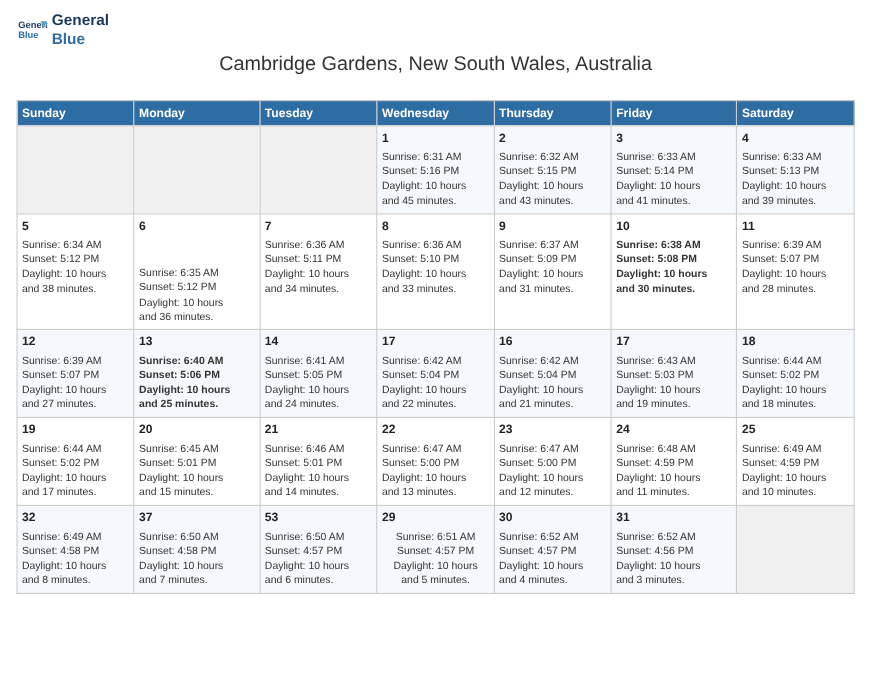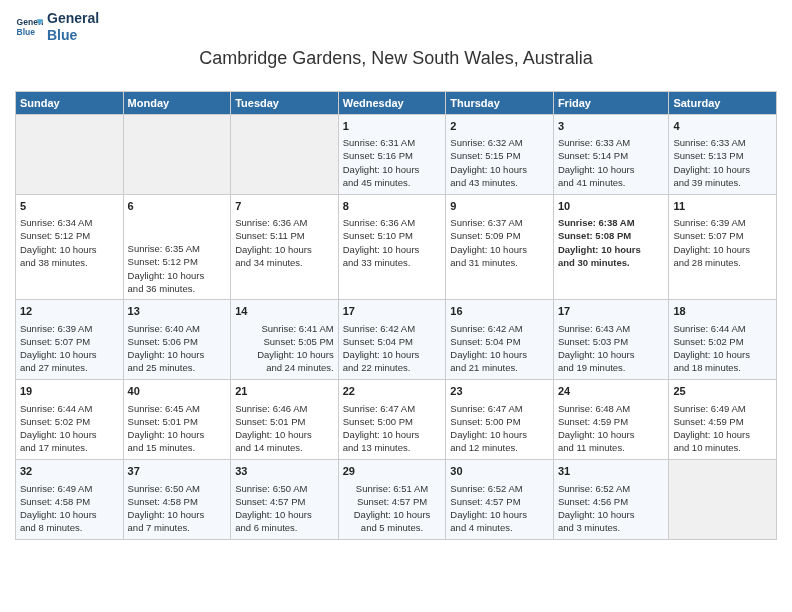--- a/index.html
+++ b/index.html
@@ -205,28 +205,28 @@
       <tr>
         <td>
           <span class="day-number">12</span>
           <div class="day-info" style="white-space: pre-line;">Sunrise: 6:39 AM
 Sunset: 5:07 PM
 Daylight: 10 hours
 and 27 minutes.</div>
         </td>
         <td>
           <span class="day-number">13</span>
-          <div class="day-info" style="white-space: pre-line;">Sunrise: 6:40 AM
+          <div class="day-info" style="white-space: pre-line; font-weight: bold;">Sunrise: 6:40 AM
 Sunset: 5:06 PM
 Daylight: 10 hours
 and 25 minutes.</div>
         </td>
         <td>
           <span class="day-number">14</span>
-          <div class="day-info" style="white-space: pre-line; text-align: right;">Sunrise: 6:41 AM
+          <div class="day-info" style="white-space: pre-line;">Sunrise: 6:41 AM
 Sunset: 5:05 PM
 Daylight: 10 hours
 and 24 minutes.</div>
         </td>
         <td>
           <span class="day-number">17</span>
           <div class="day-info" style="white-space: pre-line;">Sunrise: 6:42 AM
 Sunset: 5:04 PM
 Daylight: 10 hours
 and 22 minutes.</div>
@@ -255,21 +255,21 @@
       </tr>
       <tr>
         <td>
           <span class="day-number">19</span>
           <div class="day-info" style="white-space: pre-line;">Sunrise: 6:44 AM
 Sunset: 5:02 PM
 Daylight: 10 hours
 and 17 minutes.</div>
         </td>
         <td>
-          <span class="day-number">40</span>
+          <span class="day-number">20</span>
           <div class="day-info" style="white-space: pre-line;">Sunrise: 6:45 AM
 Sunset: 5:01 PM
 Daylight: 10 hours
 and 15 minutes.</div>
         </td>
         <td>
           <span class="day-number">21</span>
           <div class="day-info" style="white-space: pre-line;">Sunrise: 6:46 AM
 Sunset: 5:01 PM
 Daylight: 10 hours
@@ -313,21 +313,21 @@
 and 8 minutes.</div>
         </td>
         <td>
           <span class="day-number">37</span>
           <div class="day-info" style="white-space: pre-line;">Sunrise: 6:50 AM
 Sunset: 4:58 PM
 Daylight: 10 hours
 and 7 minutes.</div>
         </td>
         <td>
-          <span class="day-number">33</span>
+          <span class="day-number">53</span>
           <div class="day-info" style="white-space: pre-line;">Sunrise: 6:50 AM
 Sunset: 4:57 PM
 Daylight: 10 hours
 and 6 minutes.</div>
         </td>
         <td>
           <span class="day-number">29</span>
           <div class="day-info" style="white-space: pre-line; text-align: center;">Sunrise: 6:51 AM
 Sunset: 4:57 PM
 Daylight: 10 hours

